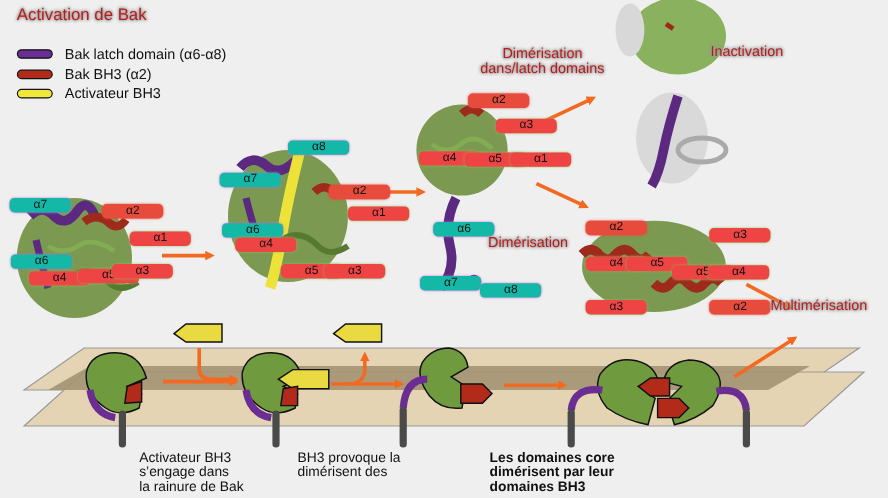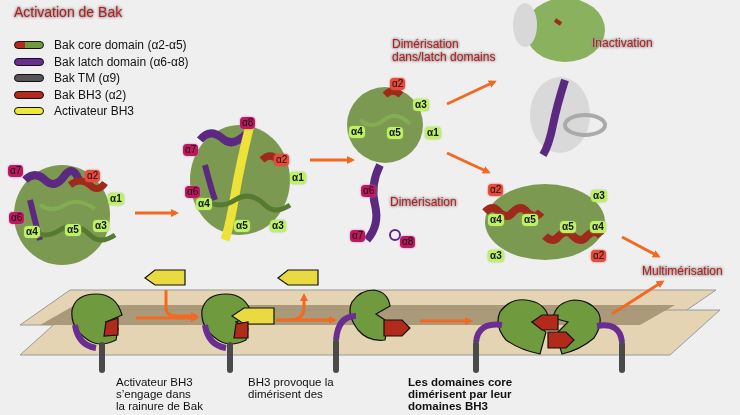--- a/index.html
+++ b/index.html
@@ -2,45 +2,37 @@
 <html><head>
 <meta charset="utf-8">
 <style>
   html,body{margin:0;padding:0;}
   body{width:740px;height:415px;background:#efefef;position:relative;overflow:hidden;font-family:"Liberation Sans",sans-serif;}
   .halo{text-shadow:0 0 3px #999,0 0 3px #999,0 0 2px #aaa;color:#b91c1c;}
   .title{position:absolute;left:14px;top:4px;font-size:14px;}
   .legend{position:absolute;left:14px;top:37px;font-size:12px;line-height:16.5px;color:#111;}
   .legend .row{display:flex;align-items:center;height:16.5px;}
   .pill{width:30px;height:8px;border:1.5px solid #111;border-radius:6px;margin-right:10px;box-sizing:border-box;}
-  .lbl{position:absolute;font-size:12px;line-height:13px;text-align:left;}
+  .lbl{position:absolute;font-size:12px;line-height:13px;text-align:center;}
   .cap{position:absolute;font-size:11.5px;line-height:12px;color:#111;}
-  .tag{position:absolute;font-size:10px;padding:0 2px;border-radius:4px;line-height:12px;color:#111;}
-  .tag.g{background:#bef264;box-shadow:0 0 2px #8dc05a;font-weight:bold;}
-  .tag.p{background:#be185d;box-shadow:0 0 2px #c66ce0;}
+  .tag{position:absolute;font-size:10px;padding:0 20px;border-radius:4px;line-height:12px;color:#111;}
+  .tag.g{background:#ef4444;box-shadow:0 0 2px #8dc05a;}
+  .tag.p{background:#14b8a6;box-shadow:0 0 2px #c66ce0;}
   .tag.r{background:#e64b3c;box-shadow:0 0 2px #e64b3c;}
   svg.full{position:absolute;left:0;top:0;}
 </style>
 </head>
 <body>
 
 <div class="title halo">Activation de Bak</div>
 
 <div class="legend">
   <div class="row">
-    <span class="pill" style="background:linear-gradient(90deg,#b22a1a 0 35%,#6f9a3e 35%);"></span>
-    <span>Bak core domain (α2-α5)</span>
-  </div>
-  <div class="row">
     <span class="pill" style="background:#6a2d91;"></span>
     <span>Bak latch domain (α6-α8)</span>
-  </div>
-  <div class="row">
-    <span class="pill" style="background:#555;"></span>
-    <span>Bak TM (α9)</span>
   </div>
   <div class="row">
     <span class="pill" style="background:#b22a1a;"></span>
     <span>Bak BH3 (α2)</span>
   </div>
   <div class="row">
     <span class="pill" style="background:#f1e73a;"></span>
     <span>Activateur BH3</span>
   </div>
 </div>
@@ -188,21 +180,21 @@
 <span class="tag r" style="left:591px;top:250px">α2</span>
 
 <div class="lbl halo" style="left:392px;top:38px;width:120px;">
   <div>Dimérisation</div>
   <div>dans/latch domains</div>
 </div>
 <div class="lbl halo" style="left:592px;top:37px;">Inactivation</div>
 <div class="lbl halo" style="left:390px;top:196px;width:100px;">
   <div>Dimérisation</div>
 </div>
-<div class="lbl halo" style="left:642px;top:265px;">Multimérisation</div>
+<div class="lbl halo" style="left:642px;top:248px;">Multimérisation</div>
 
 <div class="cap" style="left:116px;top:376px;">
   <div>Activateur BH3</div>
   <div>s’engage dans</div>
   <div>la rainure de Bak</div>
 </div>
 <div class="cap" style="left:248px;top:376px;">
   <div>BH3 provoque la</div>
   <div>dimérisent des</div>
 </div>

